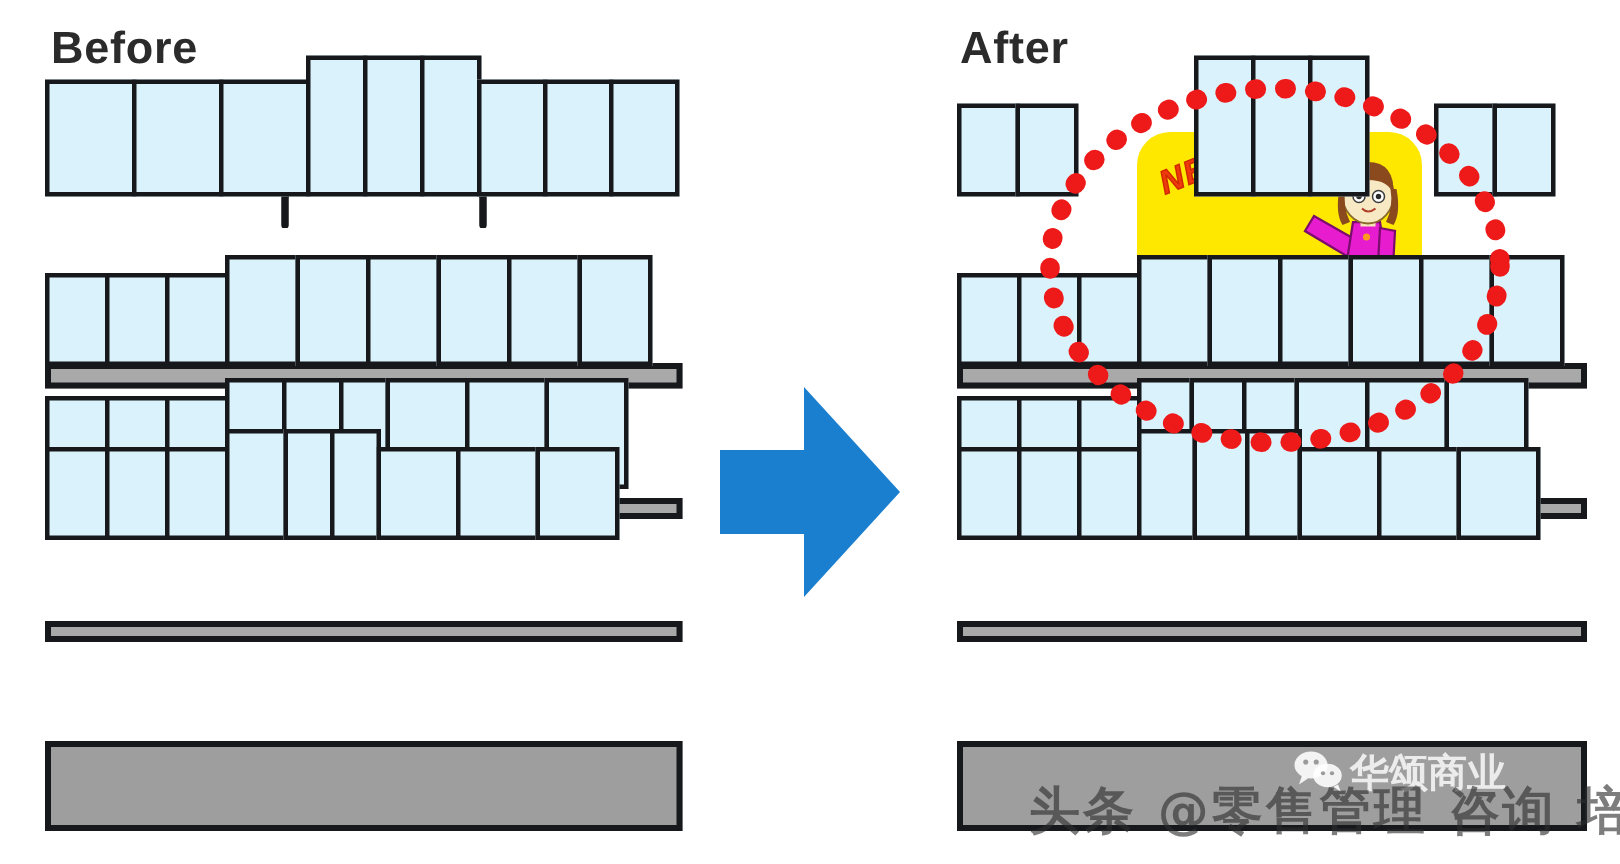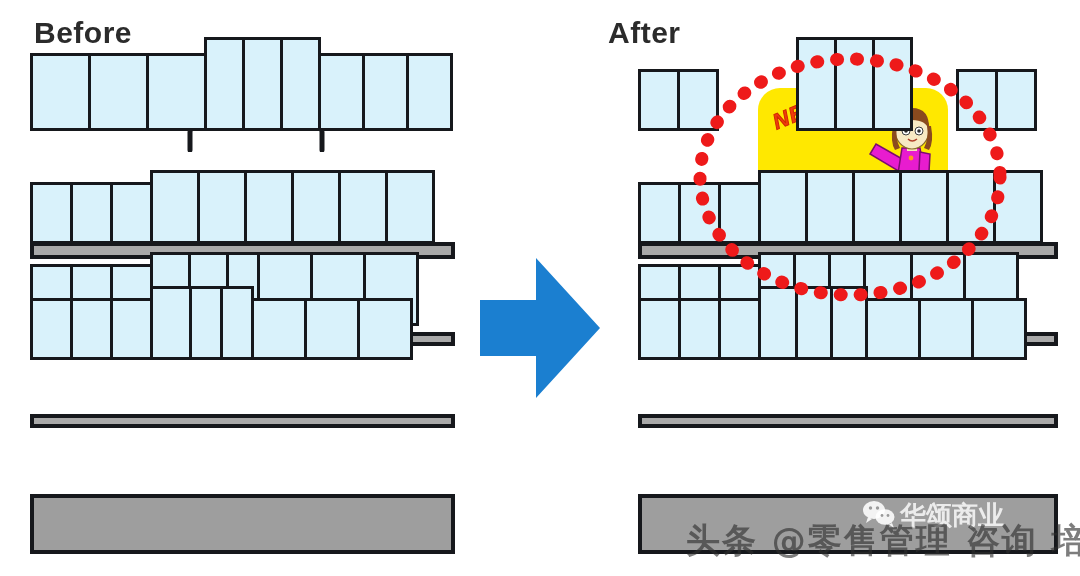--- a/index.html
+++ b/index.html
@@ -15,21 +15,21 @@
   
   .heading{
     position:absolute;
     font-size:30px;
     font-weight:bold;
     color:#2b2b2b;
     letter-spacing:0.5px;
     white-space:nowrap;
   }
   #heading-before{left:34px;top:16px;}
-  #heading-after{left:608px;top:16px;}
+  #heading-after{left:640px;top:16px;}
 
   .cn-caption{
     position:absolute;
     left:104px;top:58px;
     font-size:32px;
     color:#2b2b2b;
     white-space:nowrap;
     font-family:"DejaVu Sans","Liberation Sans",sans-serif;
   }
 

